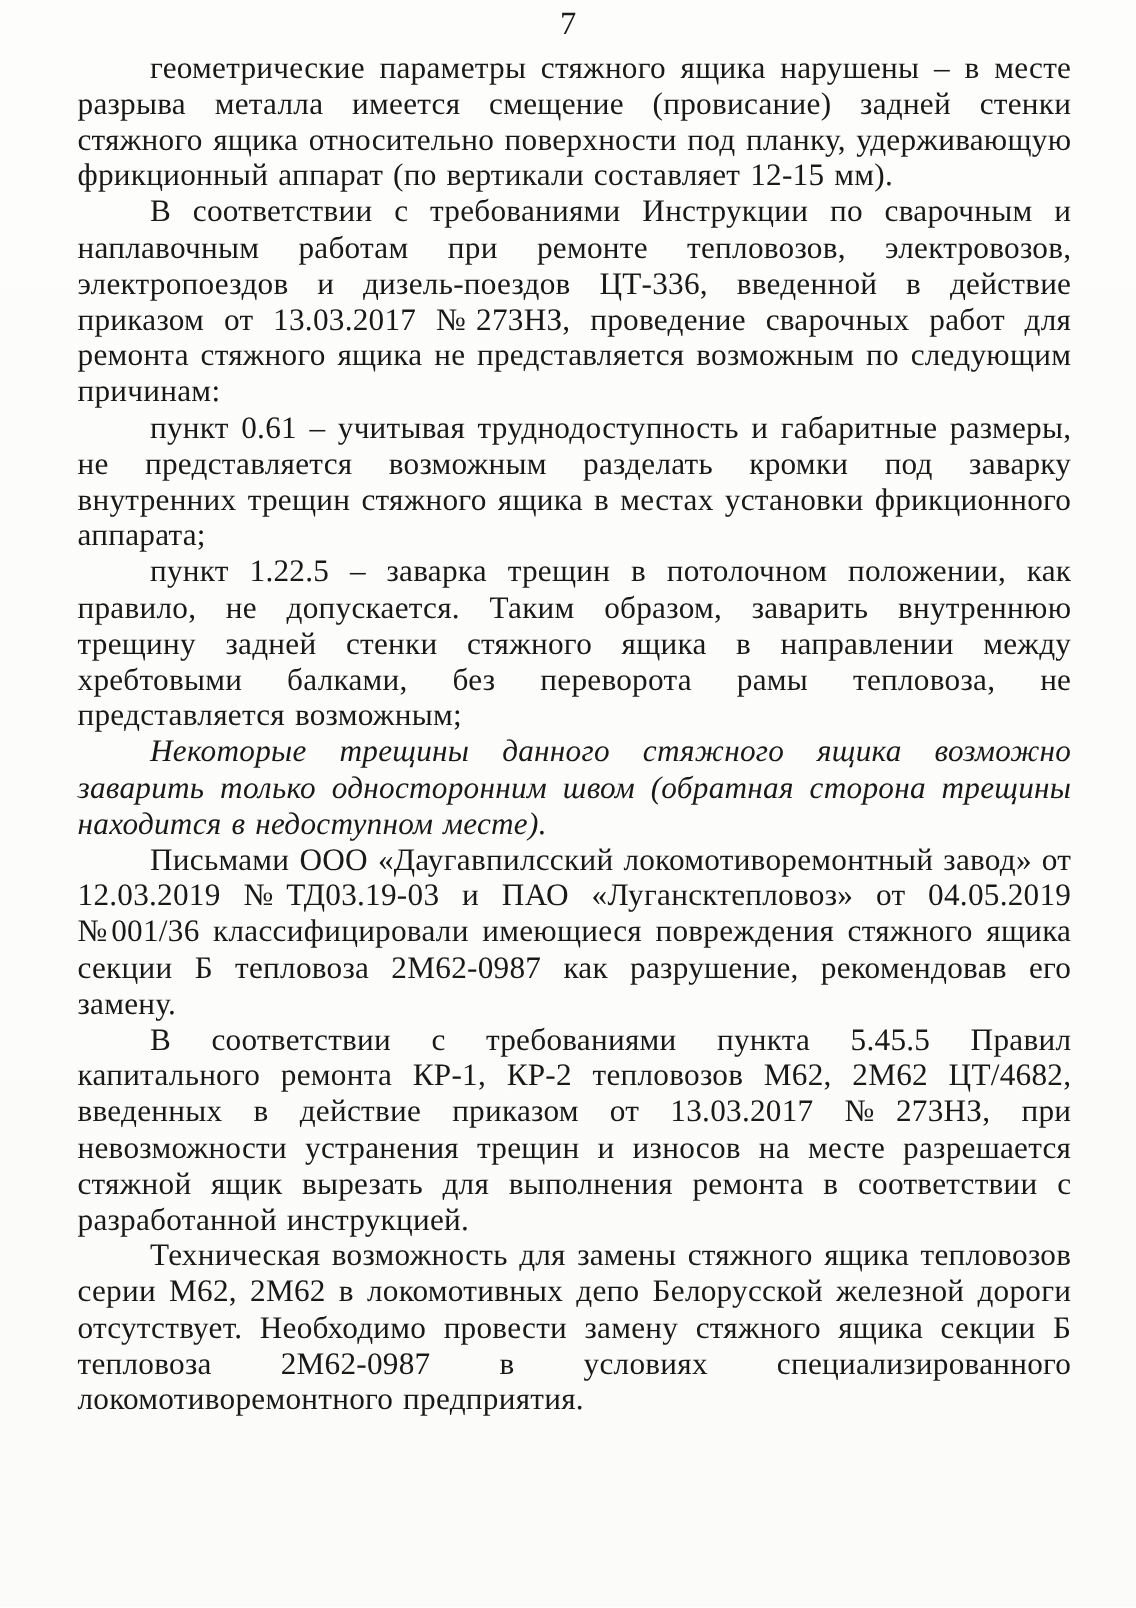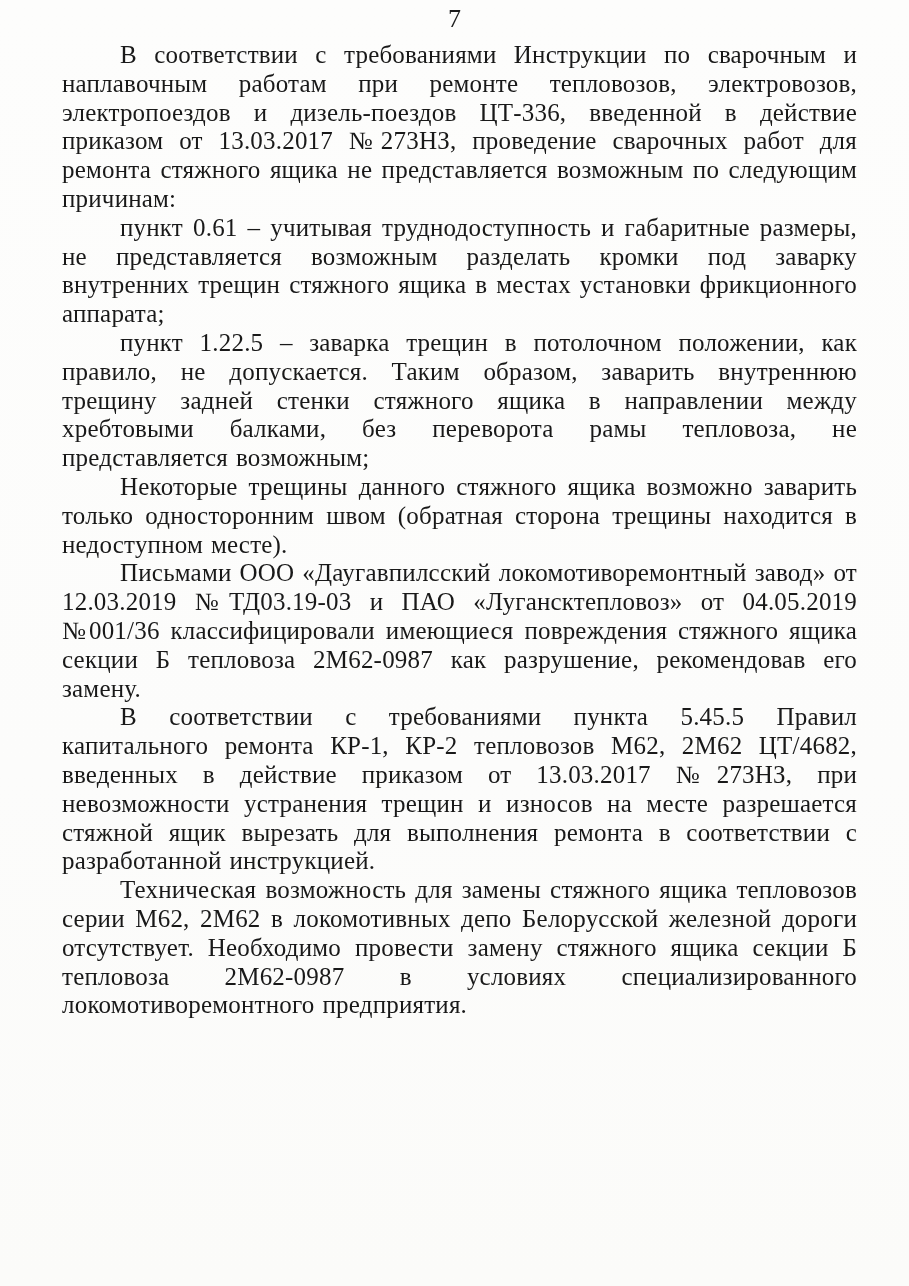--- a/index.html
+++ b/index.html
@@ -36,28 +36,30 @@
     line-height: 28.8px;
     text-align: justify;
     letter-spacing: 0.2px;
     word-spacing: 1.5px;
   }
   .para {
     margin: 0;
     text-indent: 58px;
   }
   .para.italic {
+    font-style: italic;
   }
 </style>
 </head>
 <body>
 
 <div class="page">
   <div class="page-number">7</div>
   <div class="doc-body">
+      <p class="para normal">геометрические параметры стяжного ящика нарушены – в месте разрыва металла имеется смещение (провисание) задней стенки стяжного ящика относительно поверхности под планку, удерживающую фрикционный аппарат (по вертикали составляет 12-15 мм).</p>
       <p class="para normal">В соответствии с требованиями Инструкции по сварочным и наплавочным работам при ремонте тепловозов, электровозов, электропоездов и дизель-поездов ЦТ-336, введенной в действие приказом от 13.03.2017 №273НЗ, проведение сварочных работ для ремонта стяжного ящика не представляется возможным по следующим причинам:</p>
       <p class="para normal">пункт 0.61 – учитывая труднодоступность и габаритные размеры, не представляется возможным разделать кромки под заварку внутренних трещин стяжного ящика в местах установки фрикционного аппарата;</p>
       <p class="para normal">пункт 1.22.5 – заварка трещин в потолочном положении, как правило, не допускается. Таким образом, заварить внутреннюю трещину задней стенки стяжного ящика в направлении между хребтовыми балками, без переворота рамы тепловоза, не представляется возможным;</p>
       <p class="para italic">Некоторые трещины данного стяжного ящика возможно заварить только односторонним швом (обратная сторона трещины находится в недоступном месте).</p>
       <p class="para normal">Письмами ООО «Даугавпилсский локомотиворемонтный завод» от 12.03.2019 №ТД03.19-03 и ПАО «Лугансктепловоз» от 04.05.2019 №001/36 классифицировали имеющиеся повреждения стяжного ящика секции Б тепловоза 2М62-0987 как разрушение, рекомендовав его замену.</p>
       <p class="para normal">В соответствии с требованиями пункта 5.45.5 Правил капитального ремонта КР-1, КР-2 тепловозов М62, 2М62 ЦТ/4682, введенных в действие приказом от 13.03.2017 №273НЗ, при невозможности устранения трещин и износов на месте разрешается стяжной ящик вырезать для выполнения ремонта в соответствии с разработанной инструкцией.</p>
       <p class="para normal">Техническая возможность для замены стяжного ящика тепловозов серии М62, 2М62 в локомотивных депо Белорусской железной дороги отсутствует. Необходимо провести замену стяжного ящика секции Б тепловоза 2М62-0987 в условиях специализированного локомотиворемонтного предприятия.</p>
     </div>
 </div>
 

